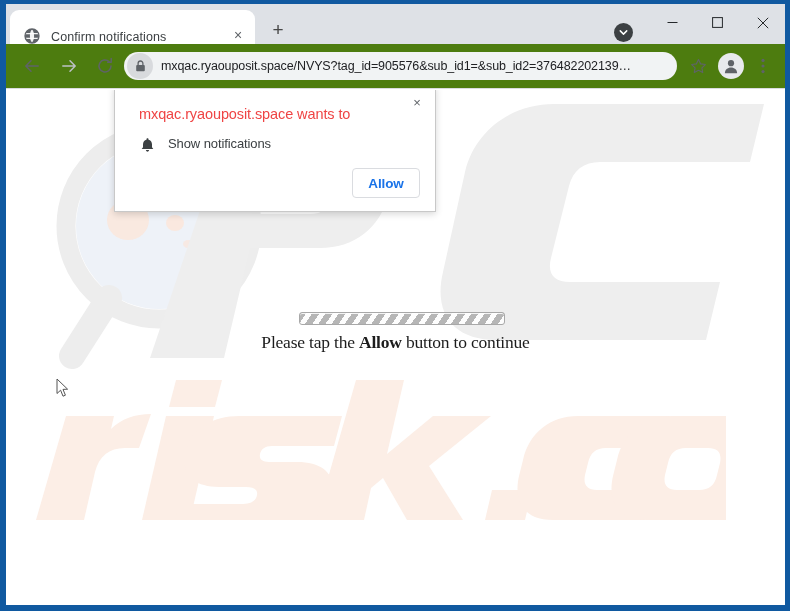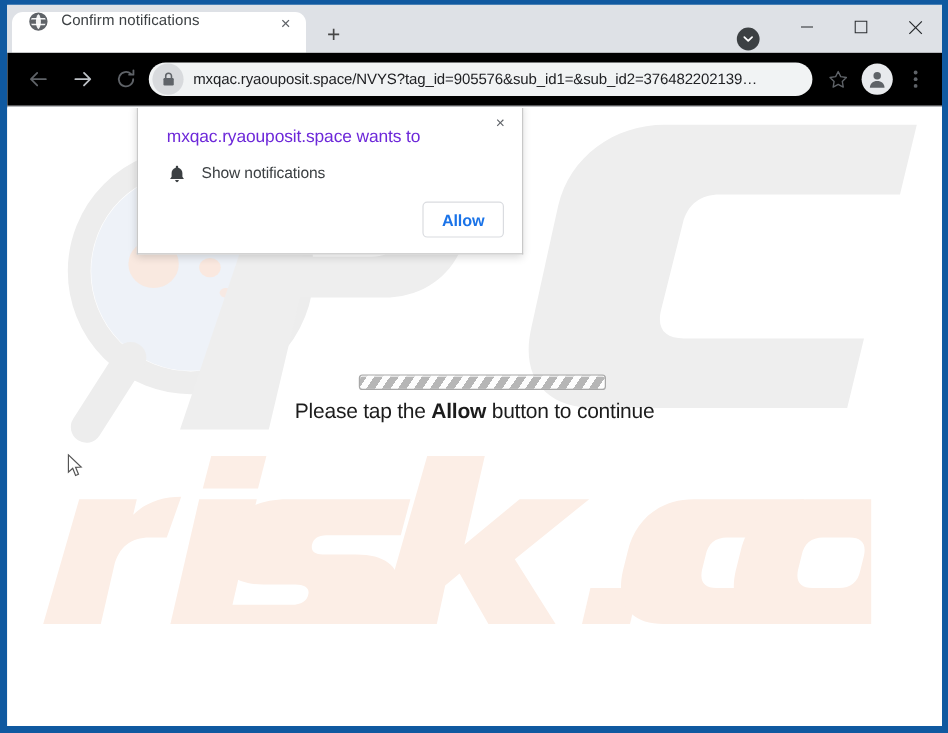--- a/index.html
+++ b/index.html
@@ -37,21 +37,21 @@
     background: #dee1e6;
   }
 
   #tab-active {
     position: absolute;
     left: 4px; top: 6px;
     width: 245px; height: 34px;
     background: #ffffff;
     border-radius: 9px 9px 0 0;
     display: flex;
-    align-items: flex-start;
+    align-items: flex-end;
     padding: 0 8px 0 14px;
   }
 
   #tab-favicon {
     width: 16px; height: 16px;
     flex: 0 0 16px;
     margin-right: 11px;
   }
   #tab-favicon svg { display: block; }
 
@@ -106,21 +106,21 @@
   }
   #win-minimize { right: 90px; }
   #win-maximize { right: 45px; }
   #win-close    { right: 0px;  }
 
   
   #toolbar {
     position: absolute;
     left: 0; top: 40px;
     width: 100%; height: 45px;
-    background: #000000;
+    background: #4d7c0f;
     border-bottom: 1px solid #dadce0;
   }
 
   .nav-btn {
     position: absolute;
     top: 8px;
     width: 28px; height: 28px;
     display: flex; align-items: center; justify-content: center;
   }
   #nav-back    { left: 12px; }
@@ -229,21 +229,21 @@
     box-shadow: inset 0 1px 0 rgba(255,255,255,0.85);
   }
 
   #tap-allow-text {
     position: absolute;
     left: 0; top: 242px;
     width: 100%;
     text-align: center;
     font-size: 17.5px;
     color: #1c1c1c;
-    font-family: Liberation Sans, sans-serif;
+    font-family: Liberation Serif, serif;
     letter-spacing: -0.2px;
   }
   #tap-allow-text b { font-weight: bold; }
 
   
   #mouse-cursor {
     position: absolute;
     left: 50px; top: 288px;
     width: 14px; height: 20px;
   }
@@ -266,21 +266,21 @@
     display: flex; align-items: center; justify-content: center;
     color: #5f6368;
     font-size: 13px;
     line-height: 1;
   }
 
   #dialog-title {
     position: absolute;
     left: 24px; top: 20px;
     font-size: 14.5px;
-    color: #6d28d9;
+    color: #ef4444;
     letter-spacing: -0.1px;
   }
 
   #dialog-permission-row {
     position: absolute;
     left: 24px; top: 50px;
     display: flex;
     align-items: flex-start;
   }
   #bell-icon {

